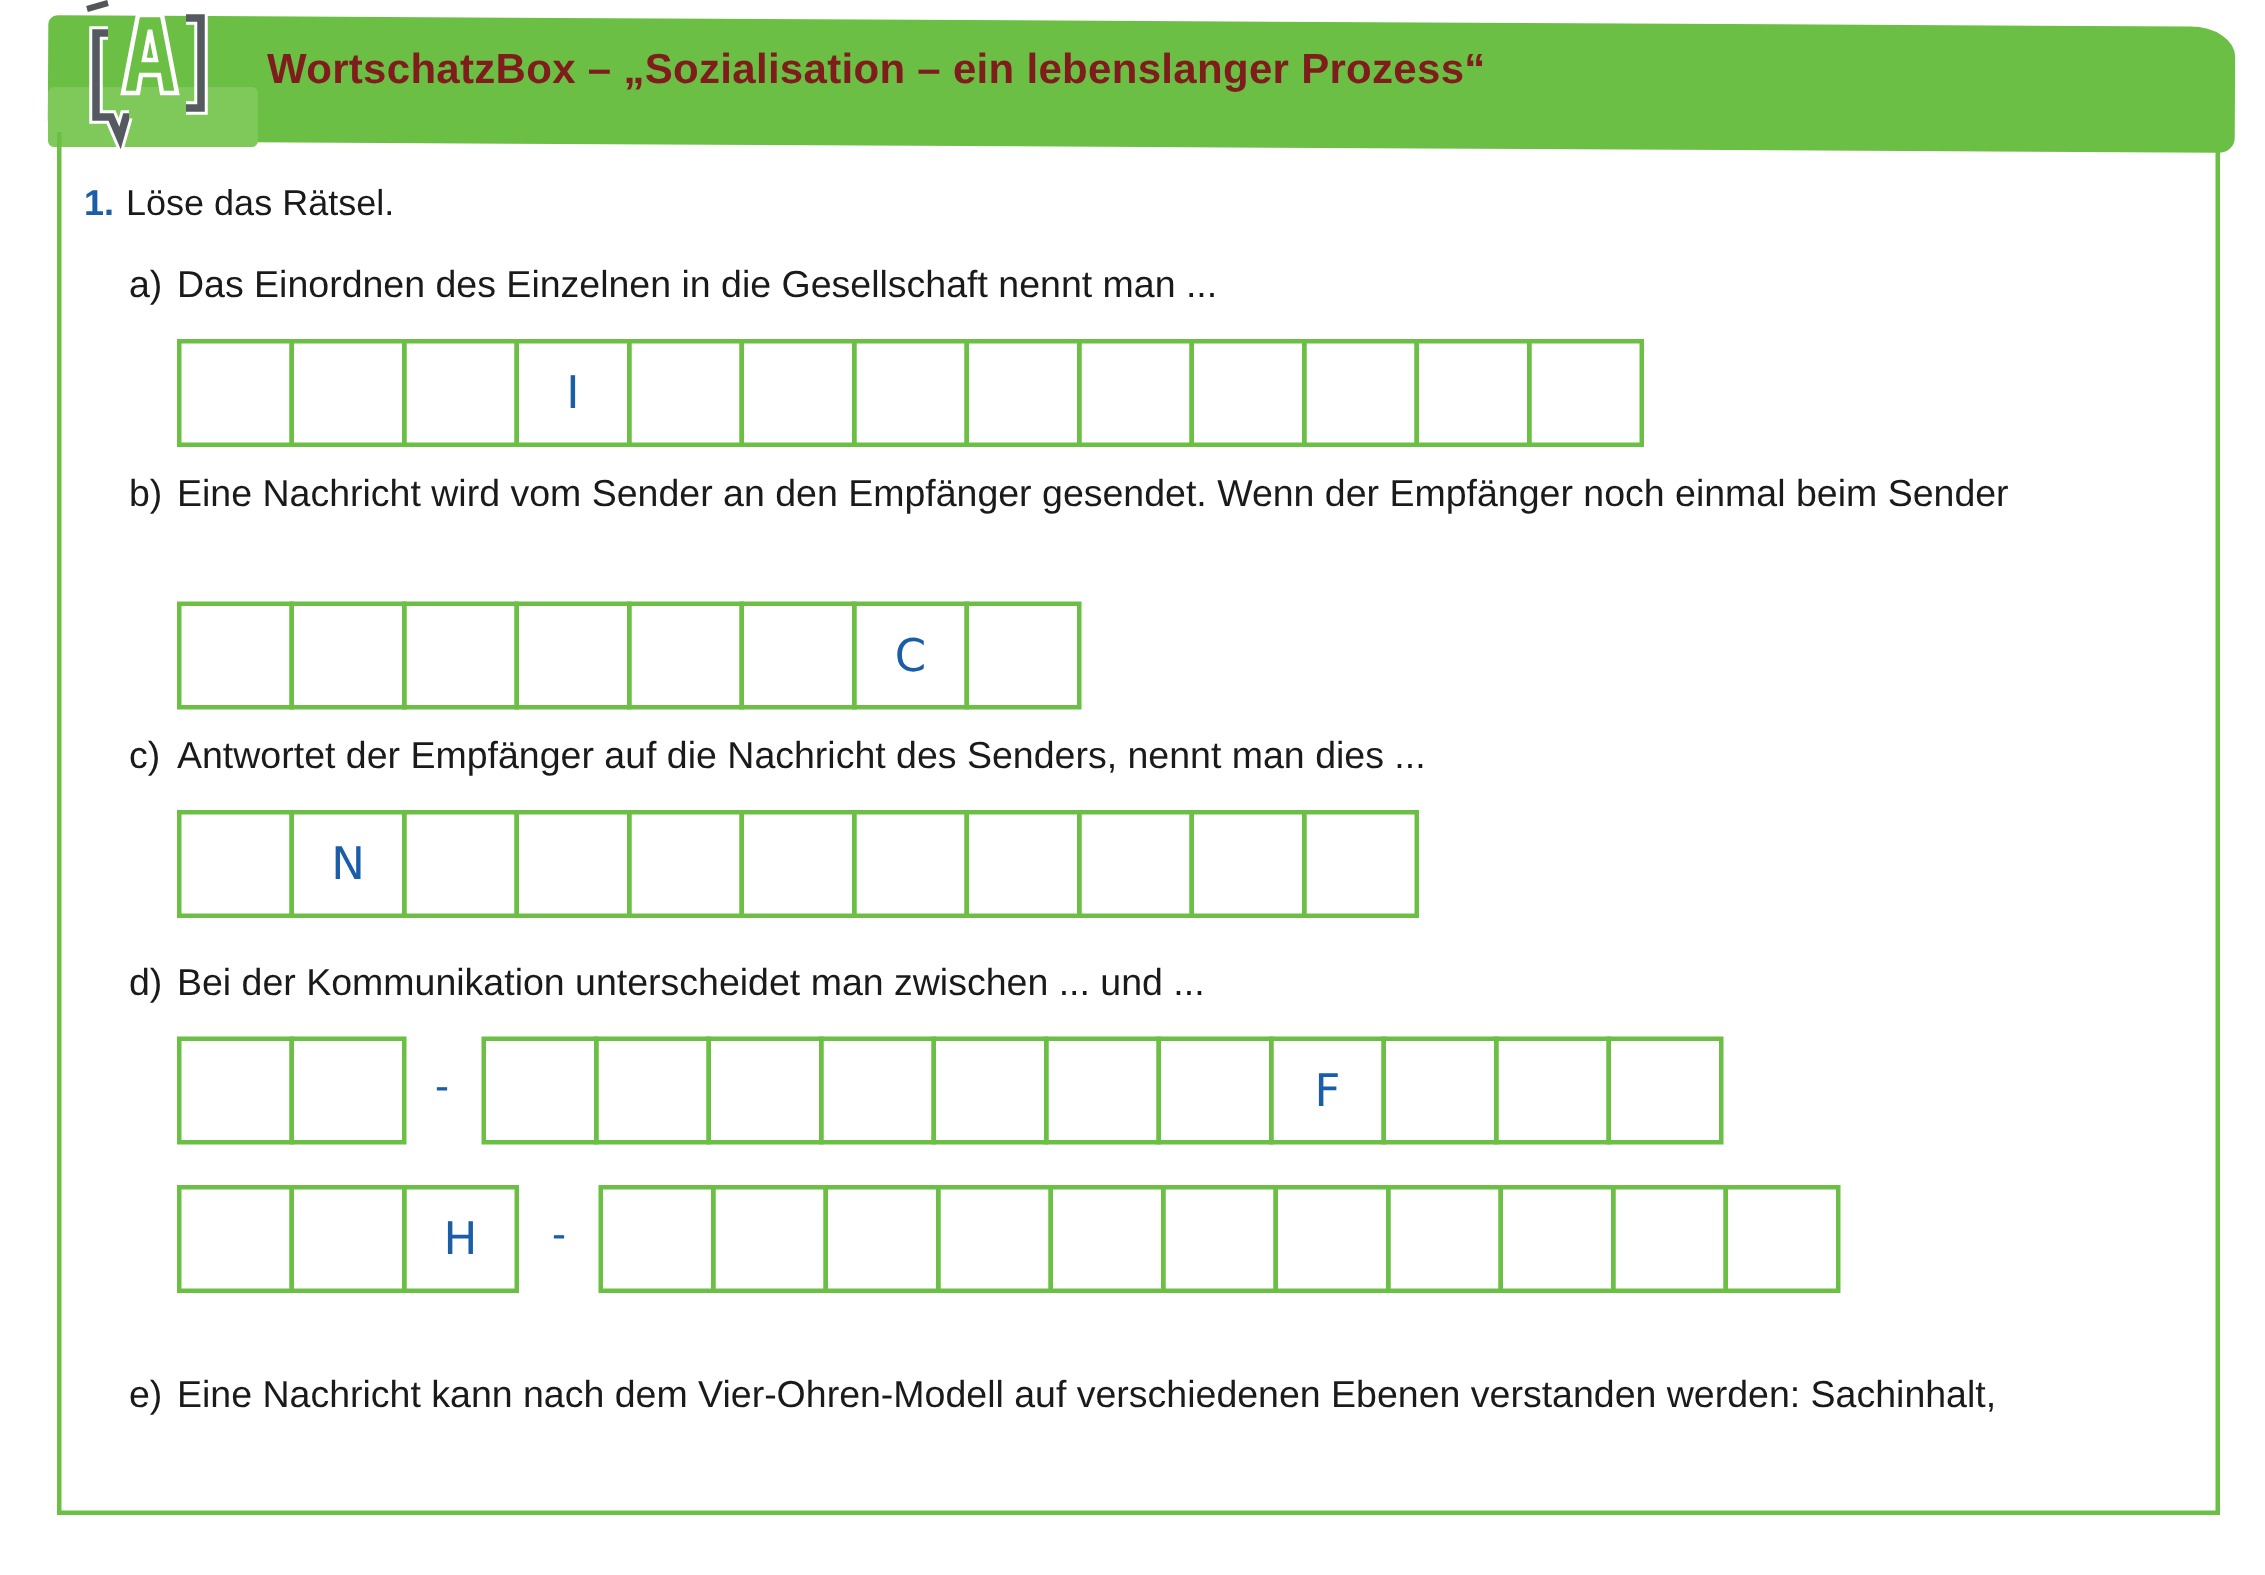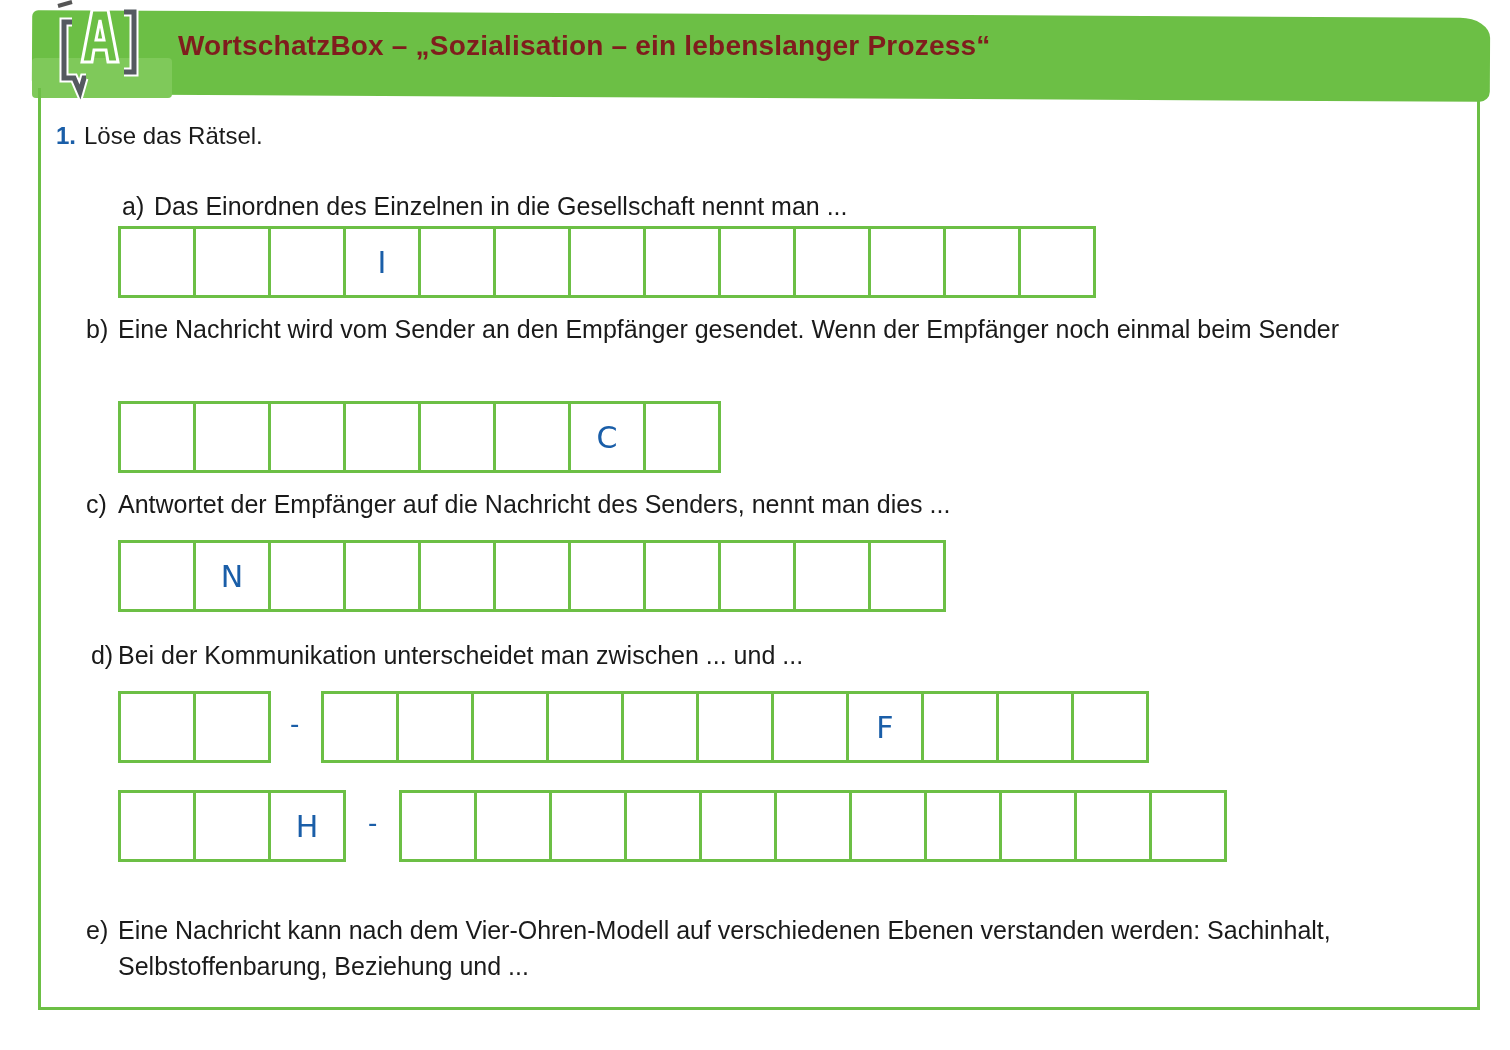--- a/index.html
+++ b/index.html
@@ -49,21 +49,21 @@
 </svg>
 
 <div class="banner-title">WortschatzBox – „Sozialisation – ein lebenslanger Prozess“</div>
 
 <div class="frame"></div>
 
 <div class="task">
   <span class="task-num">1.</span><span>Löse das Rätsel.</span>
 </div>
 
-<div class="q" style="top:188px;margin-left:36px;">
+<div class="q" style="top:172px;">
   <span class="lbl">a)</span><span class="cont">Das Einordnen des Einzelnen in die Gesellschaft nennt man ...</span>
 </div>
 <div class="boxes" style="left:118px; top:226px;">
   <div class="box"></div>
   <div class="box"></div>
   <div class="box"></div>
   <div class="box">I</div>
   <div class="box"></div>
   <div class="box"></div>
   <div class="box"></div>
@@ -101,21 +101,21 @@
   <div class="box"></div>
   <div class="box"></div>
   <div class="box"></div>
   <div class="box"></div>
   <div class="box"></div>
   <div class="box"></div>
   <div class="box"></div>
   <div class="box"></div>
 </div>
 
-<div class="q" style="top:637px;text-align:center;">
+<div class="q" style="top:637px;">
   <span class="lbl">d)</span><span class="cont">Bei der Kommunikation unterscheidet man zwischen ... und ...</span>
 </div>
 <div class="boxes" style="left:118px; top:691px;">
   <div class="box"></div>
   <div class="box"></div>
 </div>
 <div class="dash" style="left:290px; top:708px;">-</div>
 <div class="boxes" style="left:321px; top:691px;">
   <div class="box"></div>
   <div class="box"></div>
@@ -146,15 +146,14 @@
   <div class="box"></div>
   <div class="box"></div>
   <div class="box"></div>
   <div class="box"></div>
   <div class="box"></div>
 </div>
 
 <div class="q" style="top:912px;">
   <span class="lbl">e)</span><span class="cont">
     <span>Eine Nachricht kann nach dem Vier-Ohren-Modell auf verschiedenen Ebenen verstanden werden: Sachinhalt,</span><br>
-    <span>Selbstoffenbarung, Beziehung und ...</span>
   </span>
 </div>
 
 </body></html>

